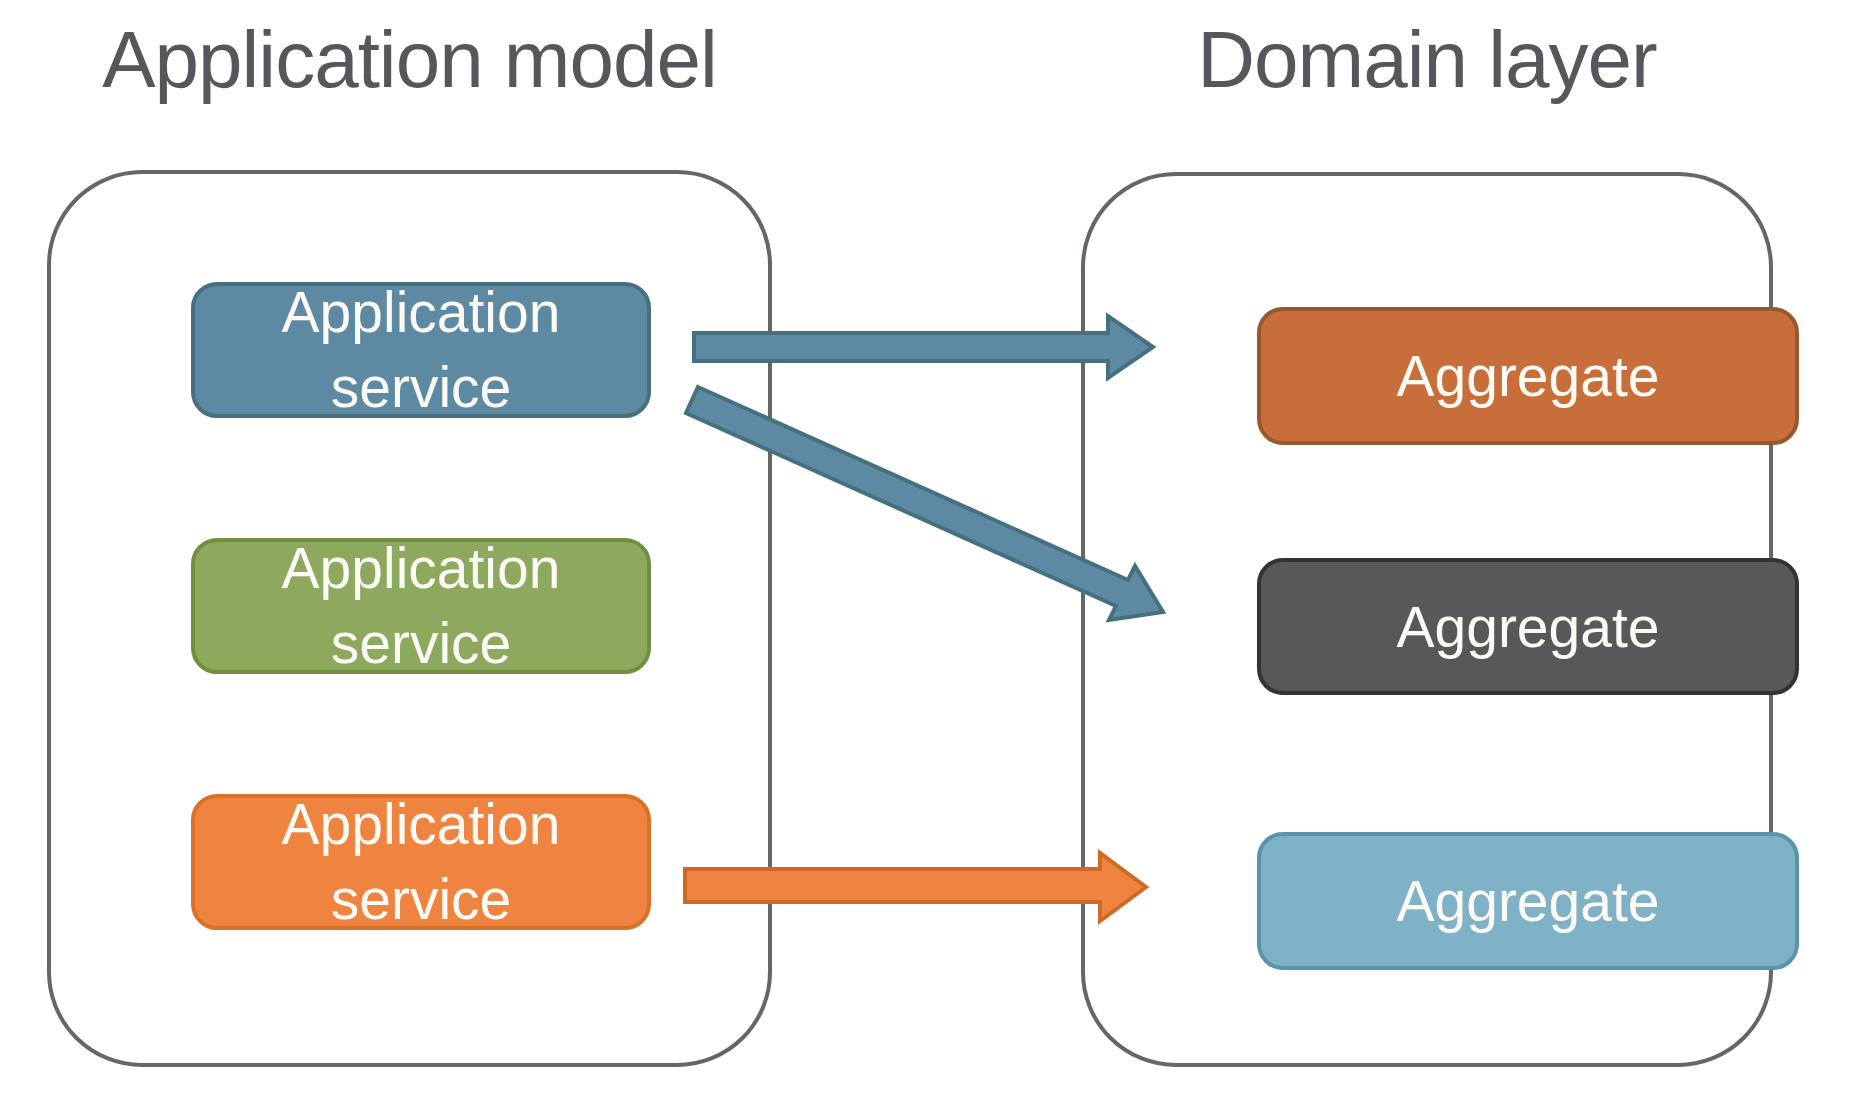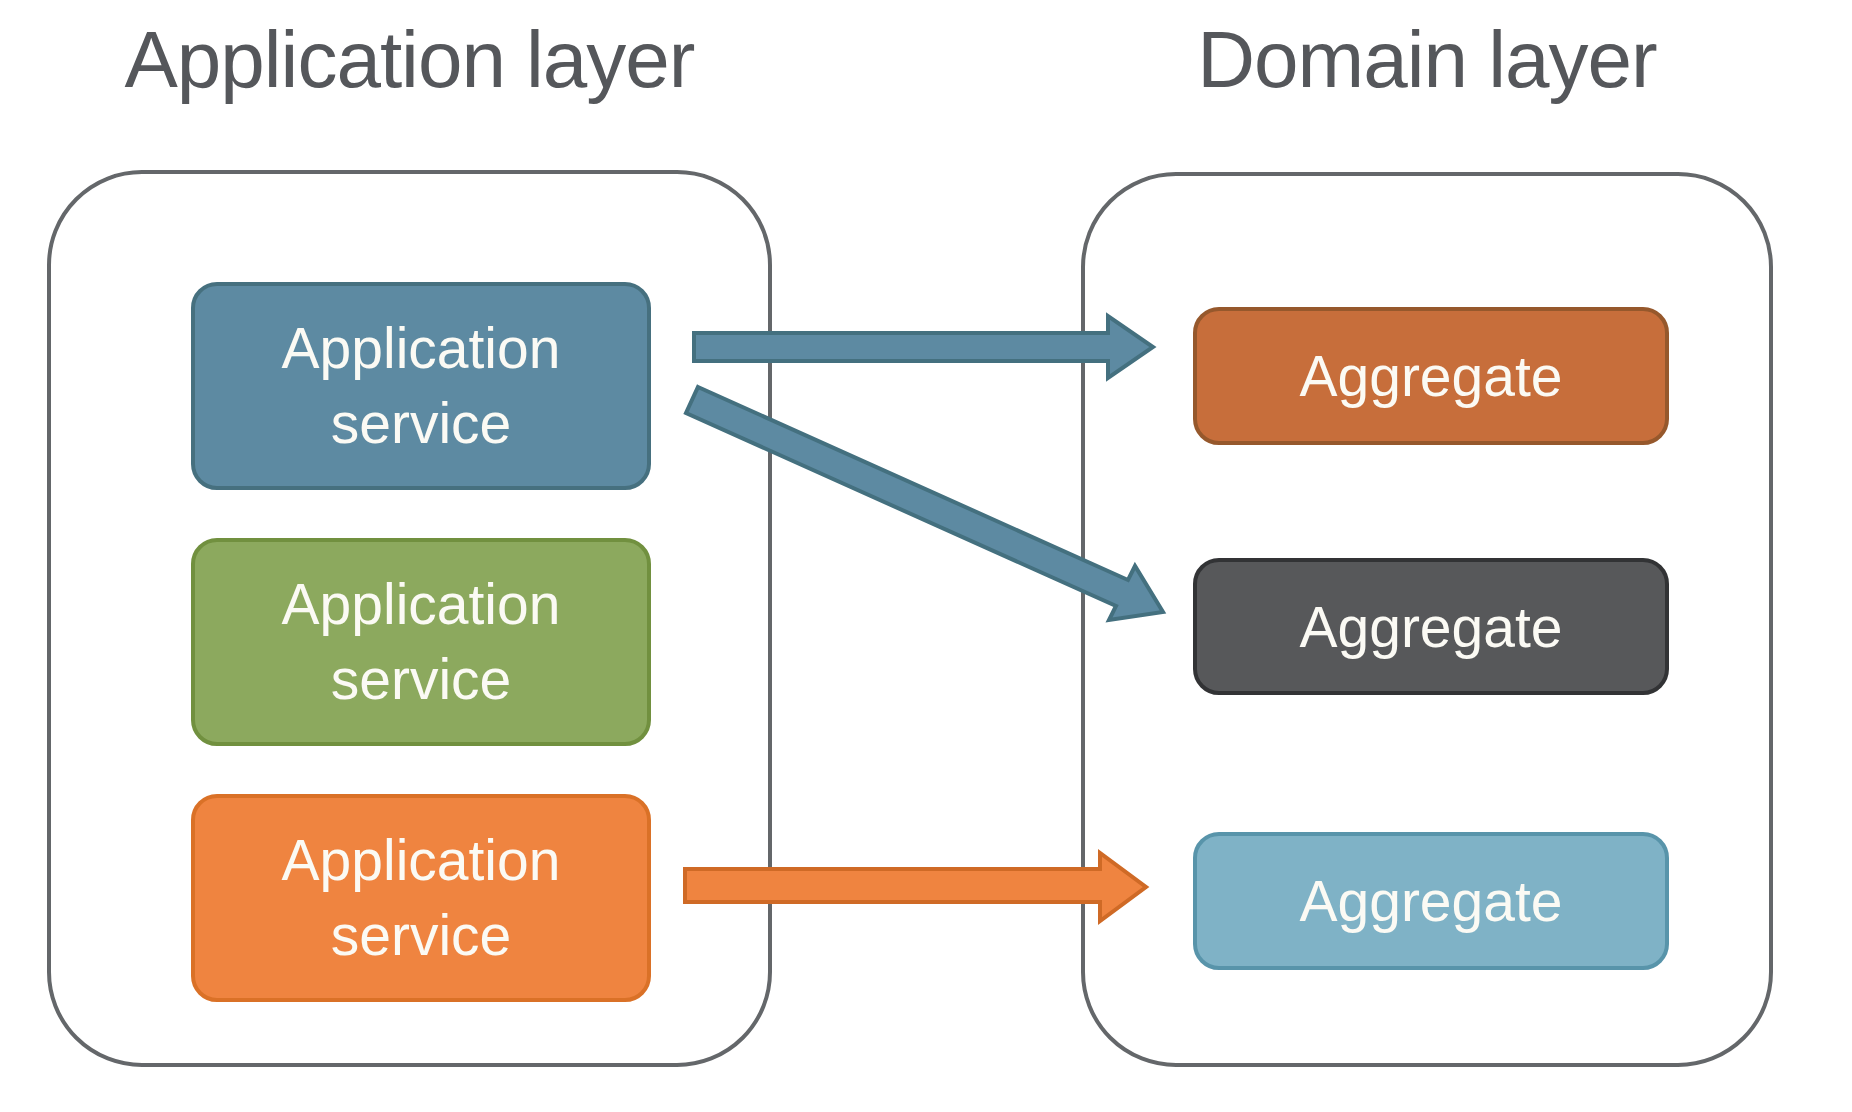--- a/index.html
+++ b/index.html
@@ -38,32 +38,32 @@
     align-items: center;
     justify-content: center;
     text-align: center;
     color: #fbfaf4;
     border-style: solid;
     border-width: 4px;
   }
   .service-node {
     left: 191px;
     width: 460px;
-    height: 208px;
+    height: 136px;
     border-radius: 26px;
     font-size: 57px;
     line-height: 1.32;
     padding: 16px 62px;
   }
   .service-1 { top: 282px; }
   .service-2 { top: 538px; }
   .service-3 { top: 794px; }
   .aggregate-node {
-    left: 1193px;
-    width: 476px;
+    left: 1257px;
+    width: 542px;
     height: 138px;
     border-radius: 26px;
     font-size: 57px;
   }
   .aggregate-1 { top: 307px; }
   .aggregate-2 { top: 558px; height: 137px; }
   .aggregate-3 { top: 832px; }
   .arrow-layer {
     position: absolute;
     left: 0; top: 0;
@@ -71,21 +71,21 @@
     height: 1112px;
     pointer-events: none;
   }
   .arrow-layer polygon { stroke-width: 4px; stroke-linejoin: miter; }
 </style>
 </head>
 <body>
 
 <div class="canvas">
 
-  <div class="diagram-title title-left">Application layer</div>
+  <div class="diagram-title title-left">Application model</div>
 
   <div class="diagram-title title-right">Domain layer</div>
 
   <div class="container container-left"></div>
 
   <div class="container container-right"></div>
 
   <div class="node service-node service-1" style="background: rgb(93, 138, 162); border-color: rgb(70, 112, 127);">Application service</div>
 
   <div class="node service-node service-2" style="background: rgb(140, 169, 94); border-color: rgb(113, 144, 63);">Application service</div>

